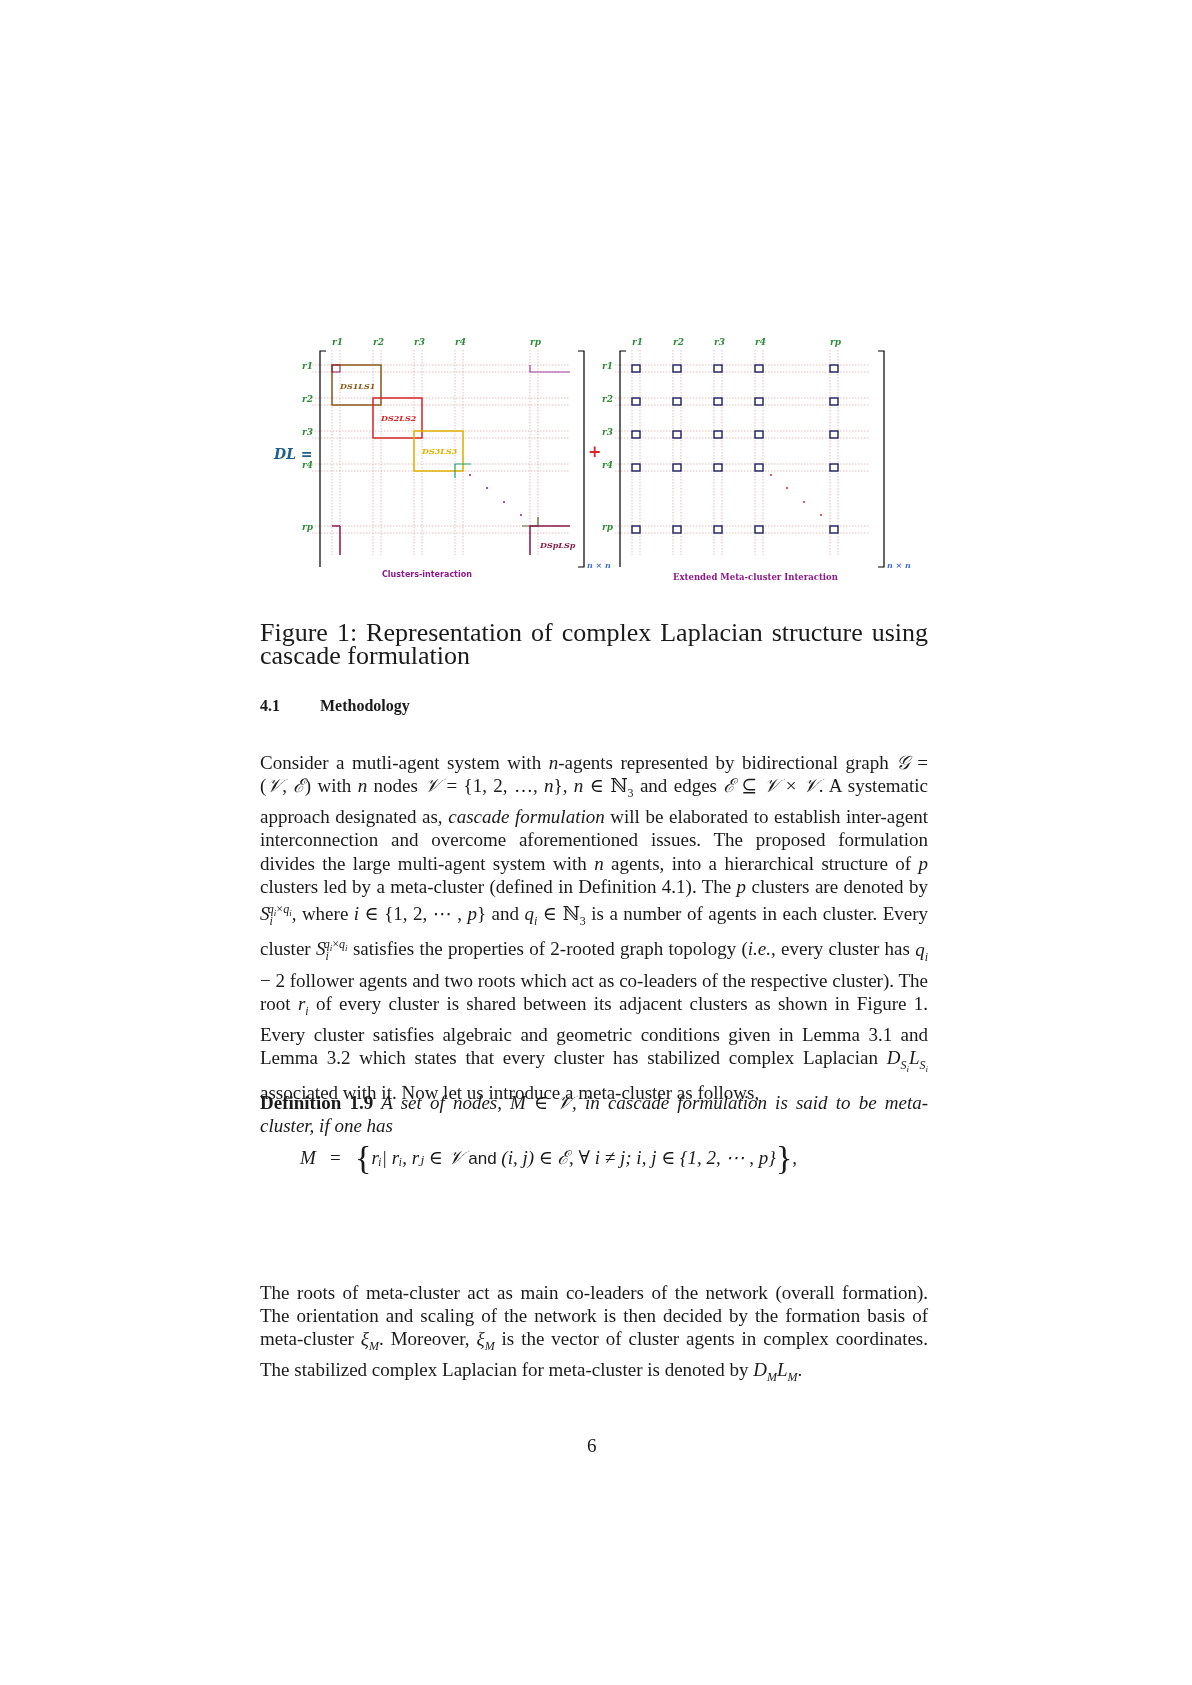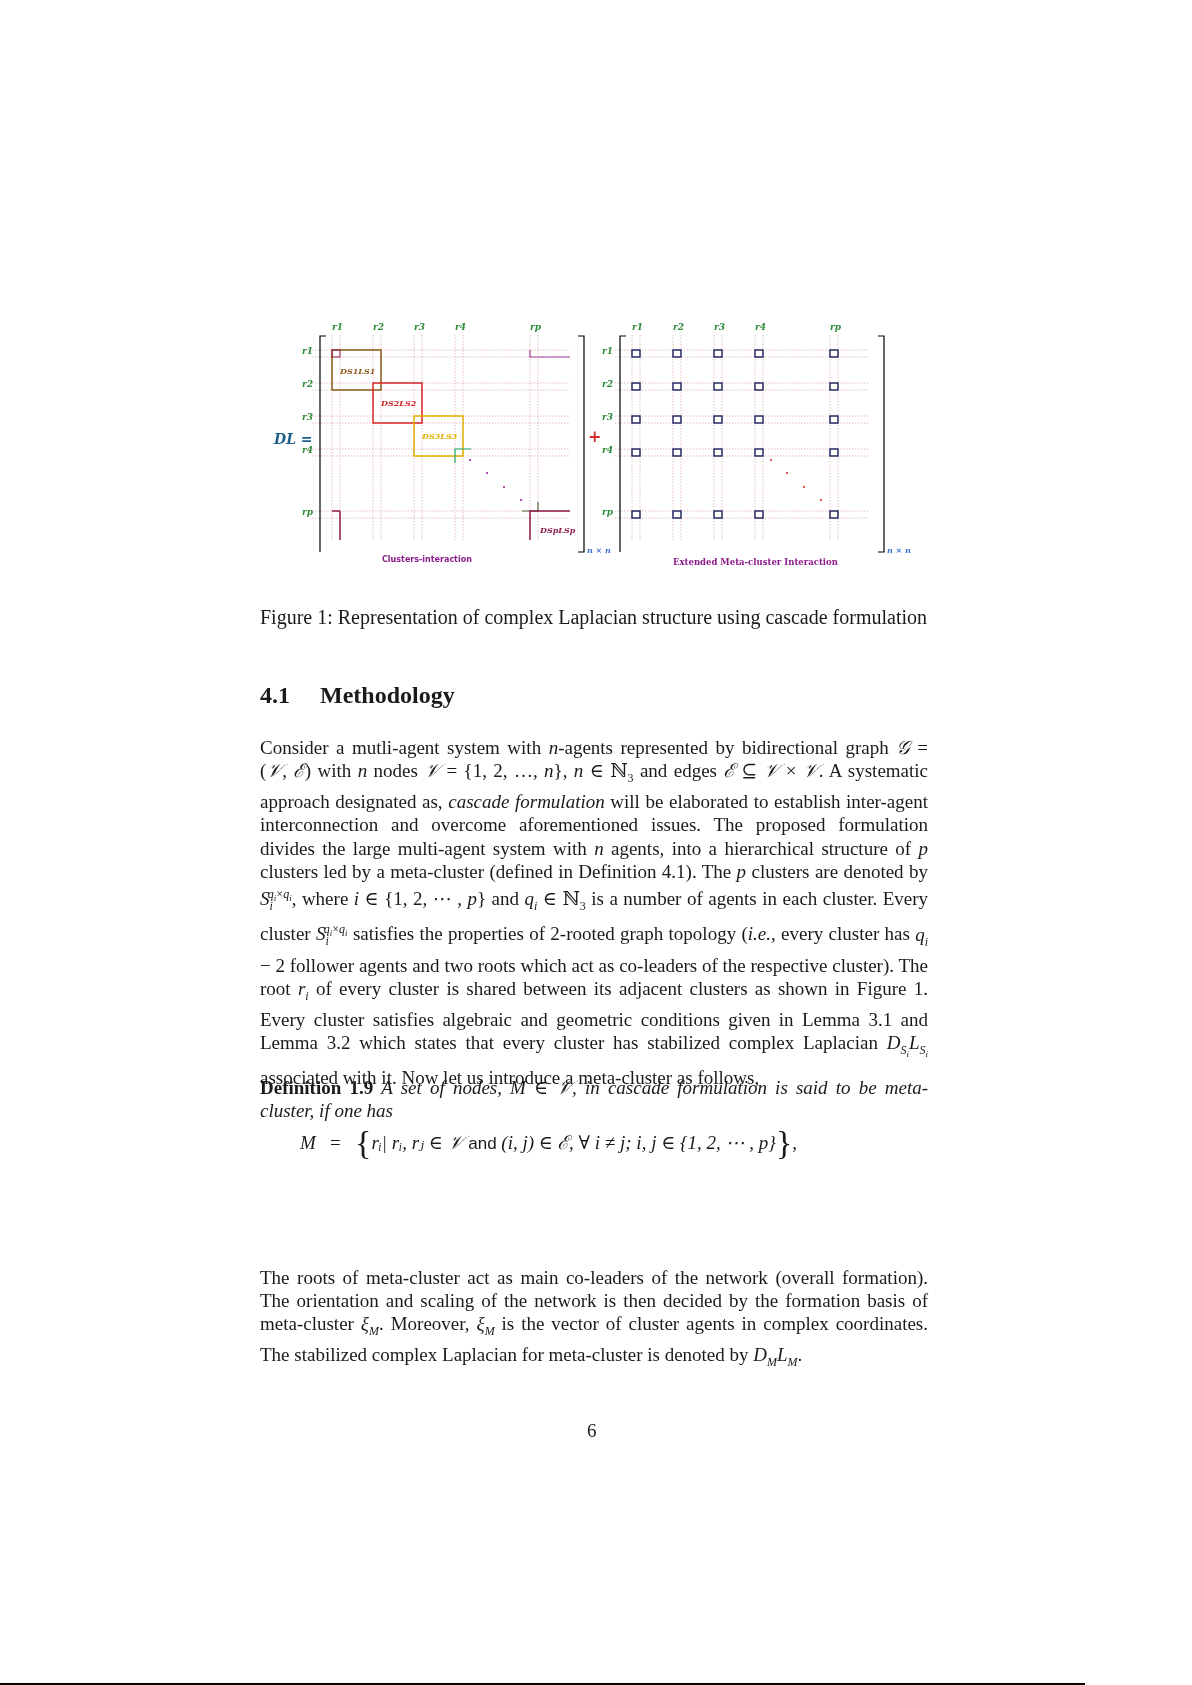--- a/index.html
+++ b/index.html
@@ -1,23 +1,23 @@
 <!DOCTYPE html>
 <html><head>
 <meta charset="utf-8">
 <style>
   html, body { margin: 0; padding: 0; background: #ffffff; }
   body { width: 1192px; height: 1685px; position: relative; overflow: hidden;
          font-family: "Liberation Serif", "DejaVu Serif", serif; color: #1a1a1a; }
-  .page { position: absolute; left: 0; top: 0; width: 1192px; height: 1349px; }
+  .page { position: absolute; left: 0; top: 15px; width: 1192px; height: 1349px; }
   .figure { position: absolute; left: 260px; top: 320px; width: 680px; height: 260px; }
   .figure svg { display: block; }
   .caption { position: absolute; left: 260px; top: 606px; width: 668px;
-             font-size: 20px; line-height: 23px; text-align: justify; }
-  .section-title { position: absolute; left: 260px; top: 682px; font-size: 24px; font-weight: bold; }
+             font-size: 26px; line-height: 23px; text-align: justify; }
+  .section-title { position: absolute; left: 260px; top: 682px; font-size: 16px; font-weight: bold; }
   .section-title .num { display: inline-block; width: 60px; }
   .para { position: absolute; left: 260px; width: 668px; font-size: 19px; line-height: 23.2px;
           text-align: justify; text-align-last: auto; margin-top: 12px; }
   .p1 { top: 724px; }
   .defn { top: 1064px; }
   .defn .lbl { font-weight: bold; font-style: normal; }
   .defn .body { font-style: italic; }
   .eq { position: absolute; left: 300px; top: 1124px; width: 640px; font-size: 19px; font-style: italic; }
   .eq .upright { font-style: normal; font-family: "Liberation Sans", sans-serif; font-size: 17px; }
   .eq .brace { font-size: 34px; font-style: normal; vertical-align: -5px; }

